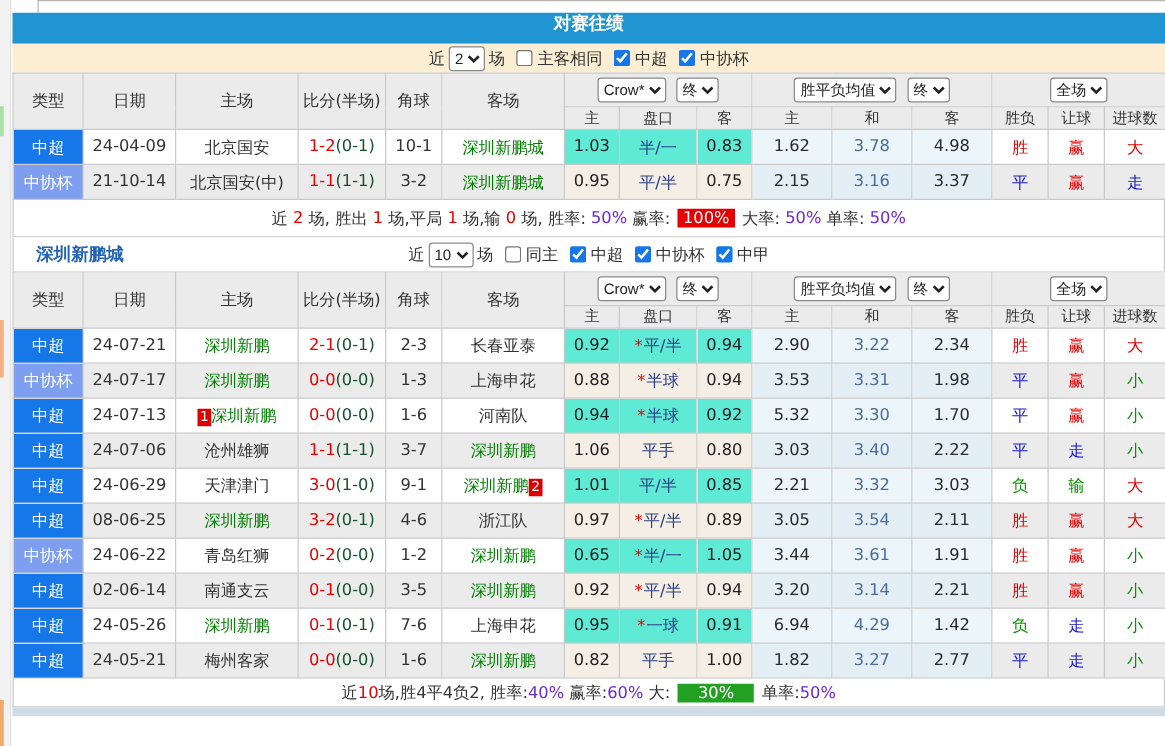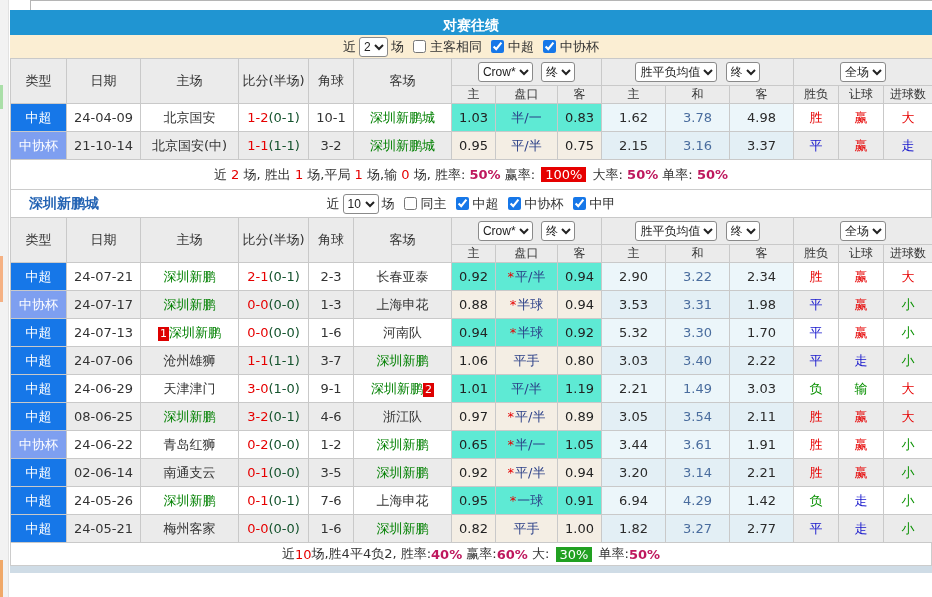--- a/index.html
+++ b/index.html
@@ -14,21 +14,21 @@
   .left-strip .frag { position:absolute; left:0; width:3px; }
   .frag.green1 { top:85px; height:24px; background:#aadfa8; }
   .frag.orange1 { top:256px; height:46px; background:#f5b183; }
   .frag.orange2 { top:560px; height:37px; background:#f0a868; }
   .content { position:absolute; left:10px; top:0; width:922px; }
 
   .top-strip { height:10px; background:#fff; position:relative; }
   .top-strip .corner { position:absolute; left:20px; top:0; right:0; height:10px; border-top:1px solid #b5b5b5; border-left:1px solid #b5b5b5; }
 
   .bar { height:25px; background:#2095d2; color:#fff; font-weight:bold; font-size:14px;
-         display:flex; align-items:flex-end; justify-content:center; }
+         display:flex; align-items:flex-start; justify-content:center; }
   .bar2 { height:26px; }
   .bar .radio { display:inline-block; width:11px; height:11px; border:2px solid #fff; border-radius:50%; margin:0 4px 0 2px; vertical-align:-1px; }
   .bar .radio.on { background:#fff; }
   .bar .radio-label { font-weight:normal; font-size:13px; }
 
   .filter { height:23px; background:#fbeed3; display:flex; align-items:center; justify-content:center; gap:3px; }
   .filter2 { height:27px; background:#fff; position:relative; border-left:1px solid #ccc; border-right:1px solid #ccc; }
   .filter2 .inner { height:100%; display:flex; align-items:center; justify-content:center; gap:3px; }
   .team-label { position:absolute; left:18px; top:0; height:100%; display:flex; align-items:center;
                 color:#2464b4; font-weight:bold; font-size:14px; }
@@ -61,23 +61,23 @@
   .c-red { color:#e60000; }
   .c-blue { color:#1414cc; }
   .c-green { color:#089000; }
 
   .summary { border:1px solid #ccc; border-top:none; background:#fff;
              display:flex; align-items:center; justify-content:center; }
   .summary1 { height:30px; }
   .summary2 { height:23px; }
   .summary span { white-space:pre; }
   .seg-red { color:#e60000; }
-  .seg-blue { color:#be185d;font-weight:bold; }
+  .seg-blue { color:#6d28d9; }
   .seg-badge-red { background:#e60000; color:#fff; padding:0 4px; margin:0 2px; }
-  .seg-badge-green { background:#21a021; color:#fff; padding:0 4px; margin:0 2px; }
+  .seg-badge-green { background:#21a021; color:#fff; padding:0 16px; margin:0 2px; }
 
   .bottom-strip { height:7px; background:#cfdce6; }
   .sel-th select { margin:0 2px; }
 </style>
 </head>
 <body>
 
 <div class="page">
   <div class="left-strip">
     <div class="frag green1"></div>
@@ -350,23 +350,23 @@
             </tr>
             <tr>
               <td class="type super">中超</td>
               <td>24-06-29</td>
               <td><span class="team">天津津门</span></td>
               <td><span class="score-full">3-0</span><span class="score-half">(1-0)</span></td>
               <td>9-1</td>
               <td><span class="team tracked">深圳新鹏</span><span class="badge">2</span></td>
               <td class="odds">1.01</td>
               <td class="odds"><span class="hc-text">平/半</span></td>
-              <td class="odds">1.19</td>
+              <td class="odds">0.85</td>
               <td class="mean">2.21</td>
-              <td class="mean draw">1.49</td>
+              <td class="mean draw">3.32</td>
               <td class="mean">3.03</td>
               <td class="c-green">负</td>
               <td class="c-green">输</td>
               <td class="c-red">大</td>
             </tr>
             <tr>
               <td class="type super">中超</td>
               <td>08-06-25</td>
               <td><span class="team tracked">深圳新鹏</span></td>
               <td><span class="score-full">3-2</span><span class="score-half">(0-1)</span></td>

